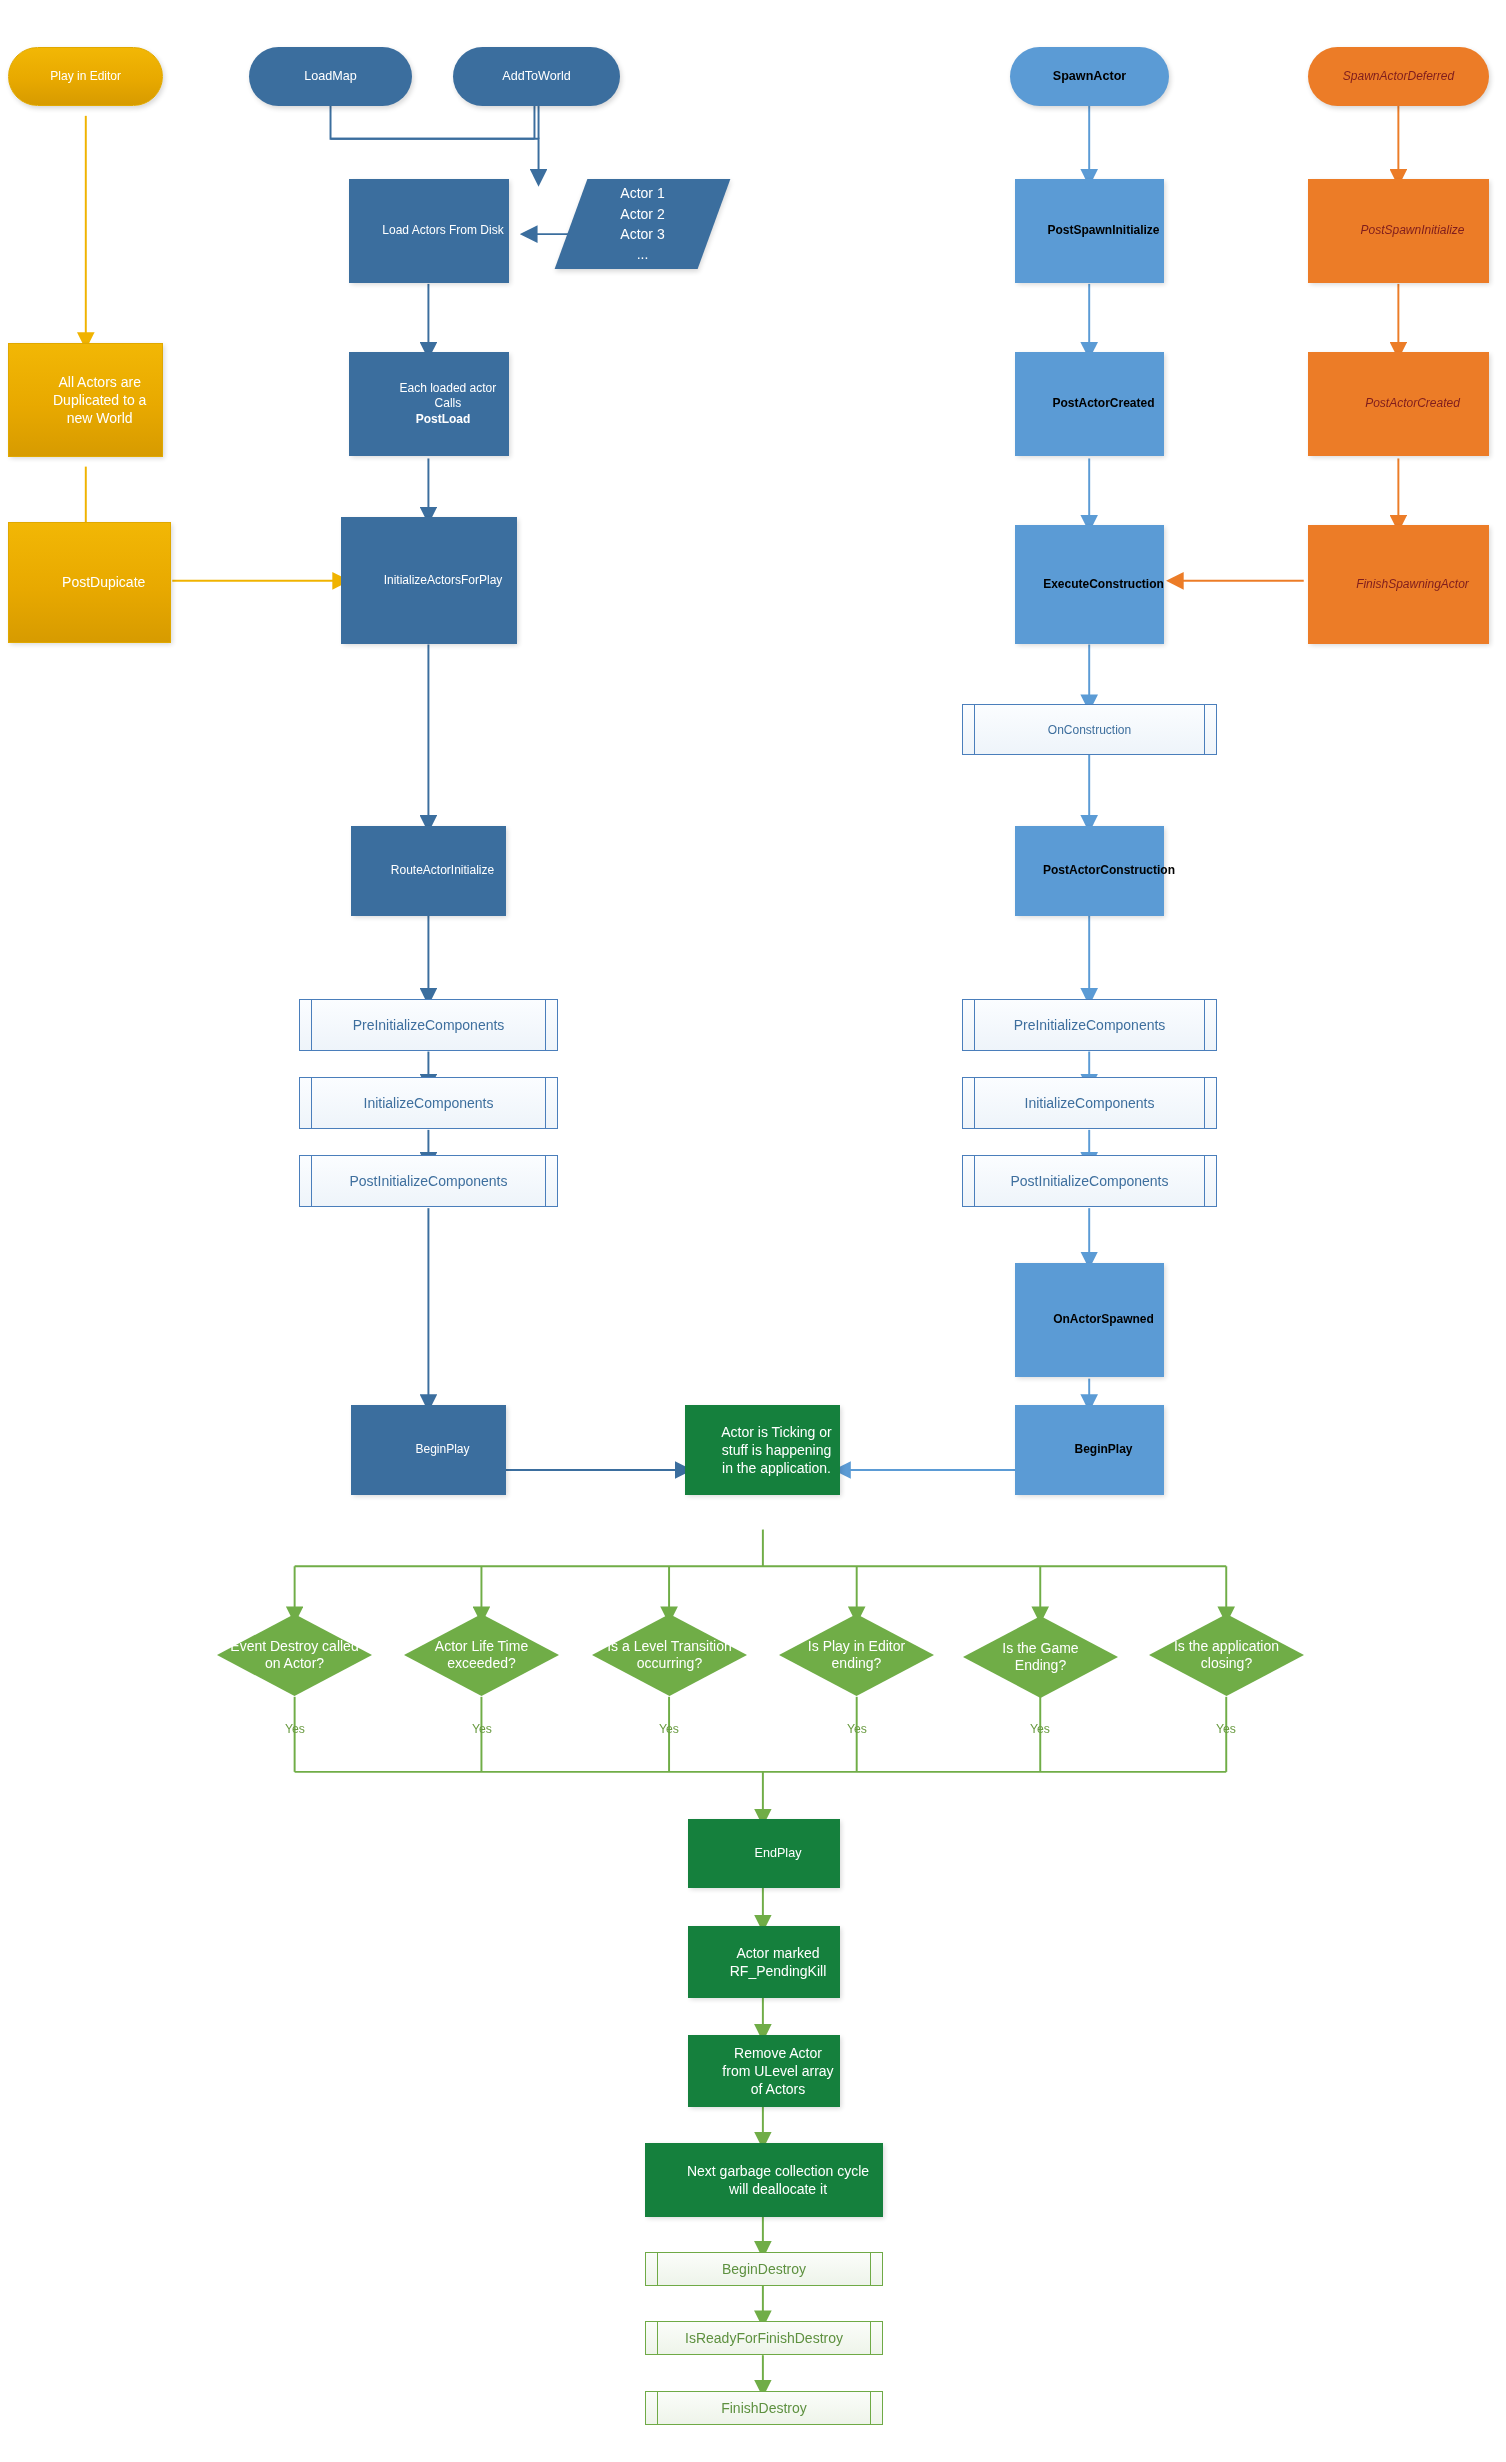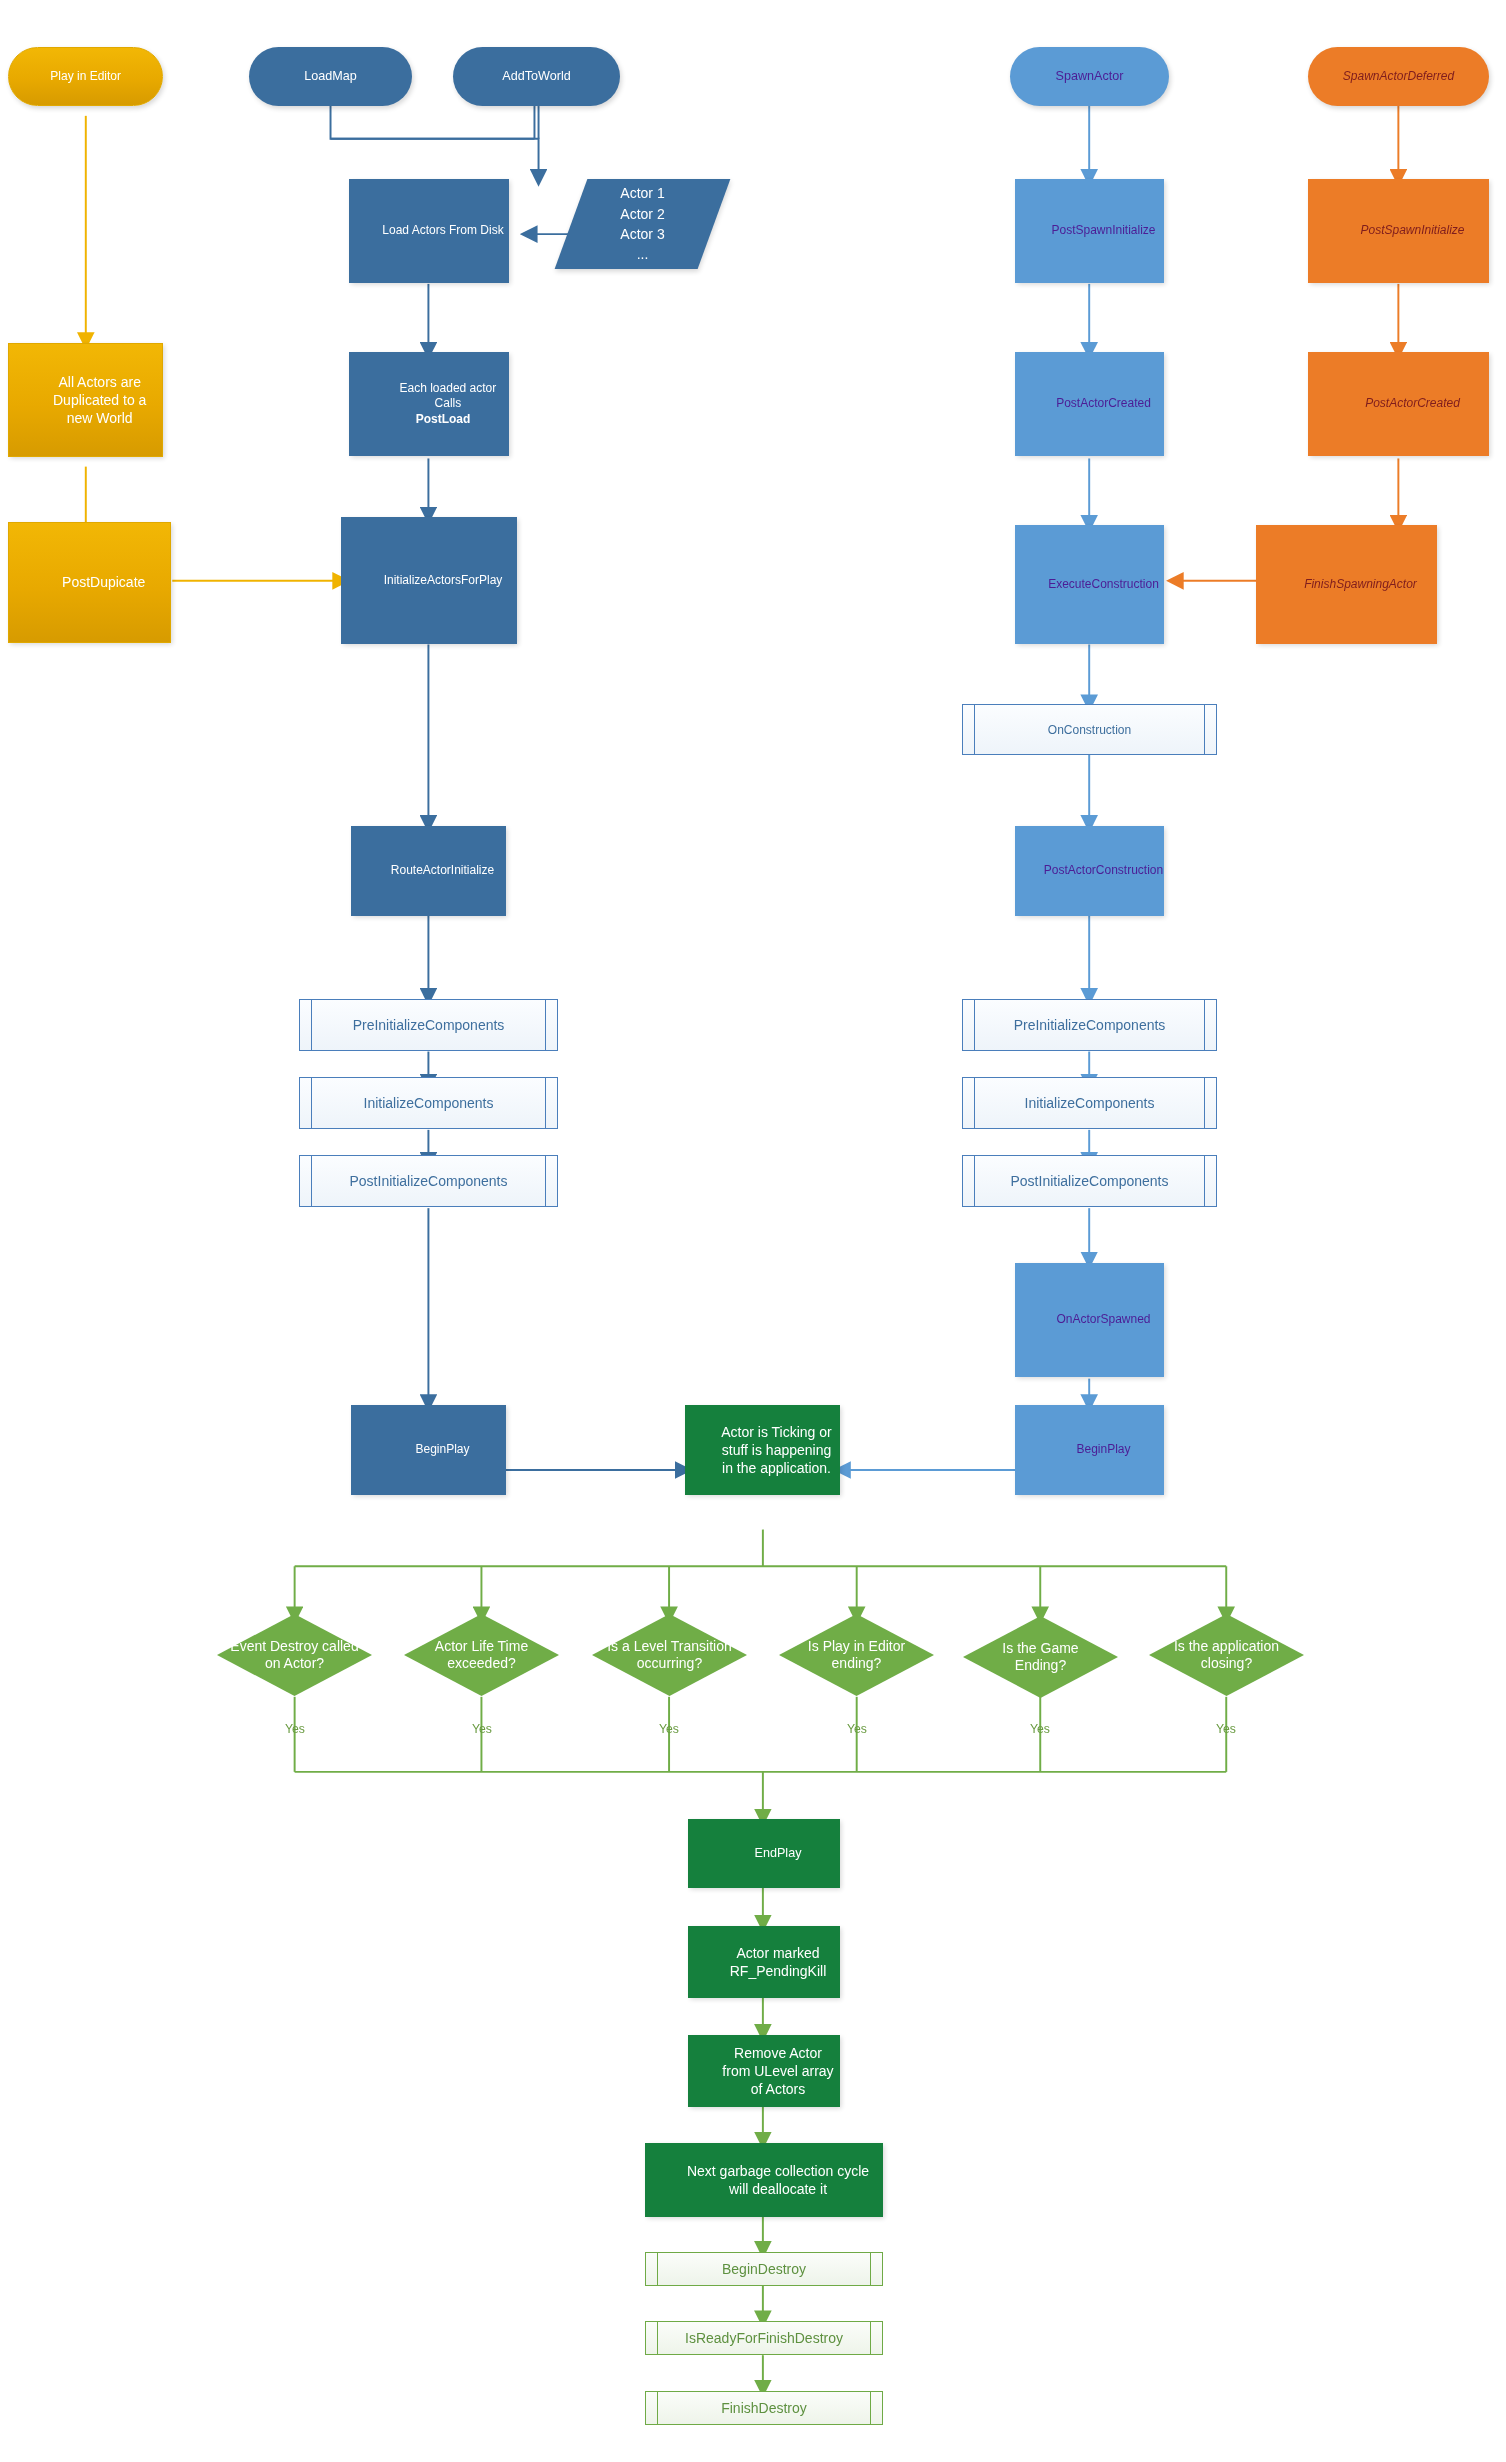--- a/index.html
+++ b/index.html
@@ -9,21 +9,21 @@
   }
   #stage{position:absolute;left:0;top:0;width:1507px;height:2462px;}
   svg#wires{position:absolute;left:0;top:0;width:1507px;height:2462px;pointer-events:none;}
 
   .node{position:absolute;box-sizing:border-box;display:flex;align-items:center;
         justify-content:center;text-align:center;line-height:1.30;}
   .node span{display:block;width:100%;padding:0 4.9px;}
 
   
   .blue-dark{background:#3b6e9e;color:#ffffff;box-shadow:1.6px 2.4px 4.9px rgba(0,0,0,.16);}
-  .blue-light{background:#5b9bd5;color:#4c1d95;box-shadow:1.6px 2.4px 4.9px rgba(0,0,0,.16);}
+  .blue-light{background:#5b9bd5;color:#000000;box-shadow:1.6px 2.4px 4.9px rgba(0,0,0,.16);font-weight:bold;}
   .orange{background:#ec7c27;color:#7f1d1d;box-shadow:1.6px 2.4px 4.9px rgba(0,0,0,.16);font-style:italic;}
   .yellow{background:linear-gradient(180deg,#f2b705 0%,#e8a900 55%,#d79b00 100%);
           color:#ffffff;border:0.8px solid #e0a800;box-shadow:1.6px 2.4px 4.9px rgba(0,0,0,.16);}
   .green{background:#15803d;color:#ffffff;box-shadow:1.6px 2.4px 4.9px rgba(0,0,0,.16);}
 
   
   .term{border-radius:815px;}
   .proc{border-radius:0;padding-left:28px;}
 
   
@@ -217,21 +217,21 @@
   </div>
 
   <div class="node proc yellow f13" style="left:8.2px;top:522px;width:163px;height:121px;">
     <span>PostDupicate</span>
   </div>
 
   <div class="node proc blue-light f14" style="left:1015px;top:525px;width:149px;height:119px;">
     <span>ExecuteConstruction</span>
   </div>
 
-  <div class="node proc orange f14" style="left:1256px;top:525px;width:181px;height:119px;">
+  <div class="node proc orange f14" style="left:1308px;top:525px;width:181px;height:119px;">
     <span>FinishSpawningActor</span>
   </div>
 
   <div class="pdp f14" style="left:962px;top:704px;width:255px;height:51px;">
     <div class="bar l"></div>
     <div class="bar r"></div>
     <div class="txt">OnConstruction</div>
   </div>
 
   <div class="node proc blue-dark f14" style="left:351px;top:826px;width:155px;height:90px;">

